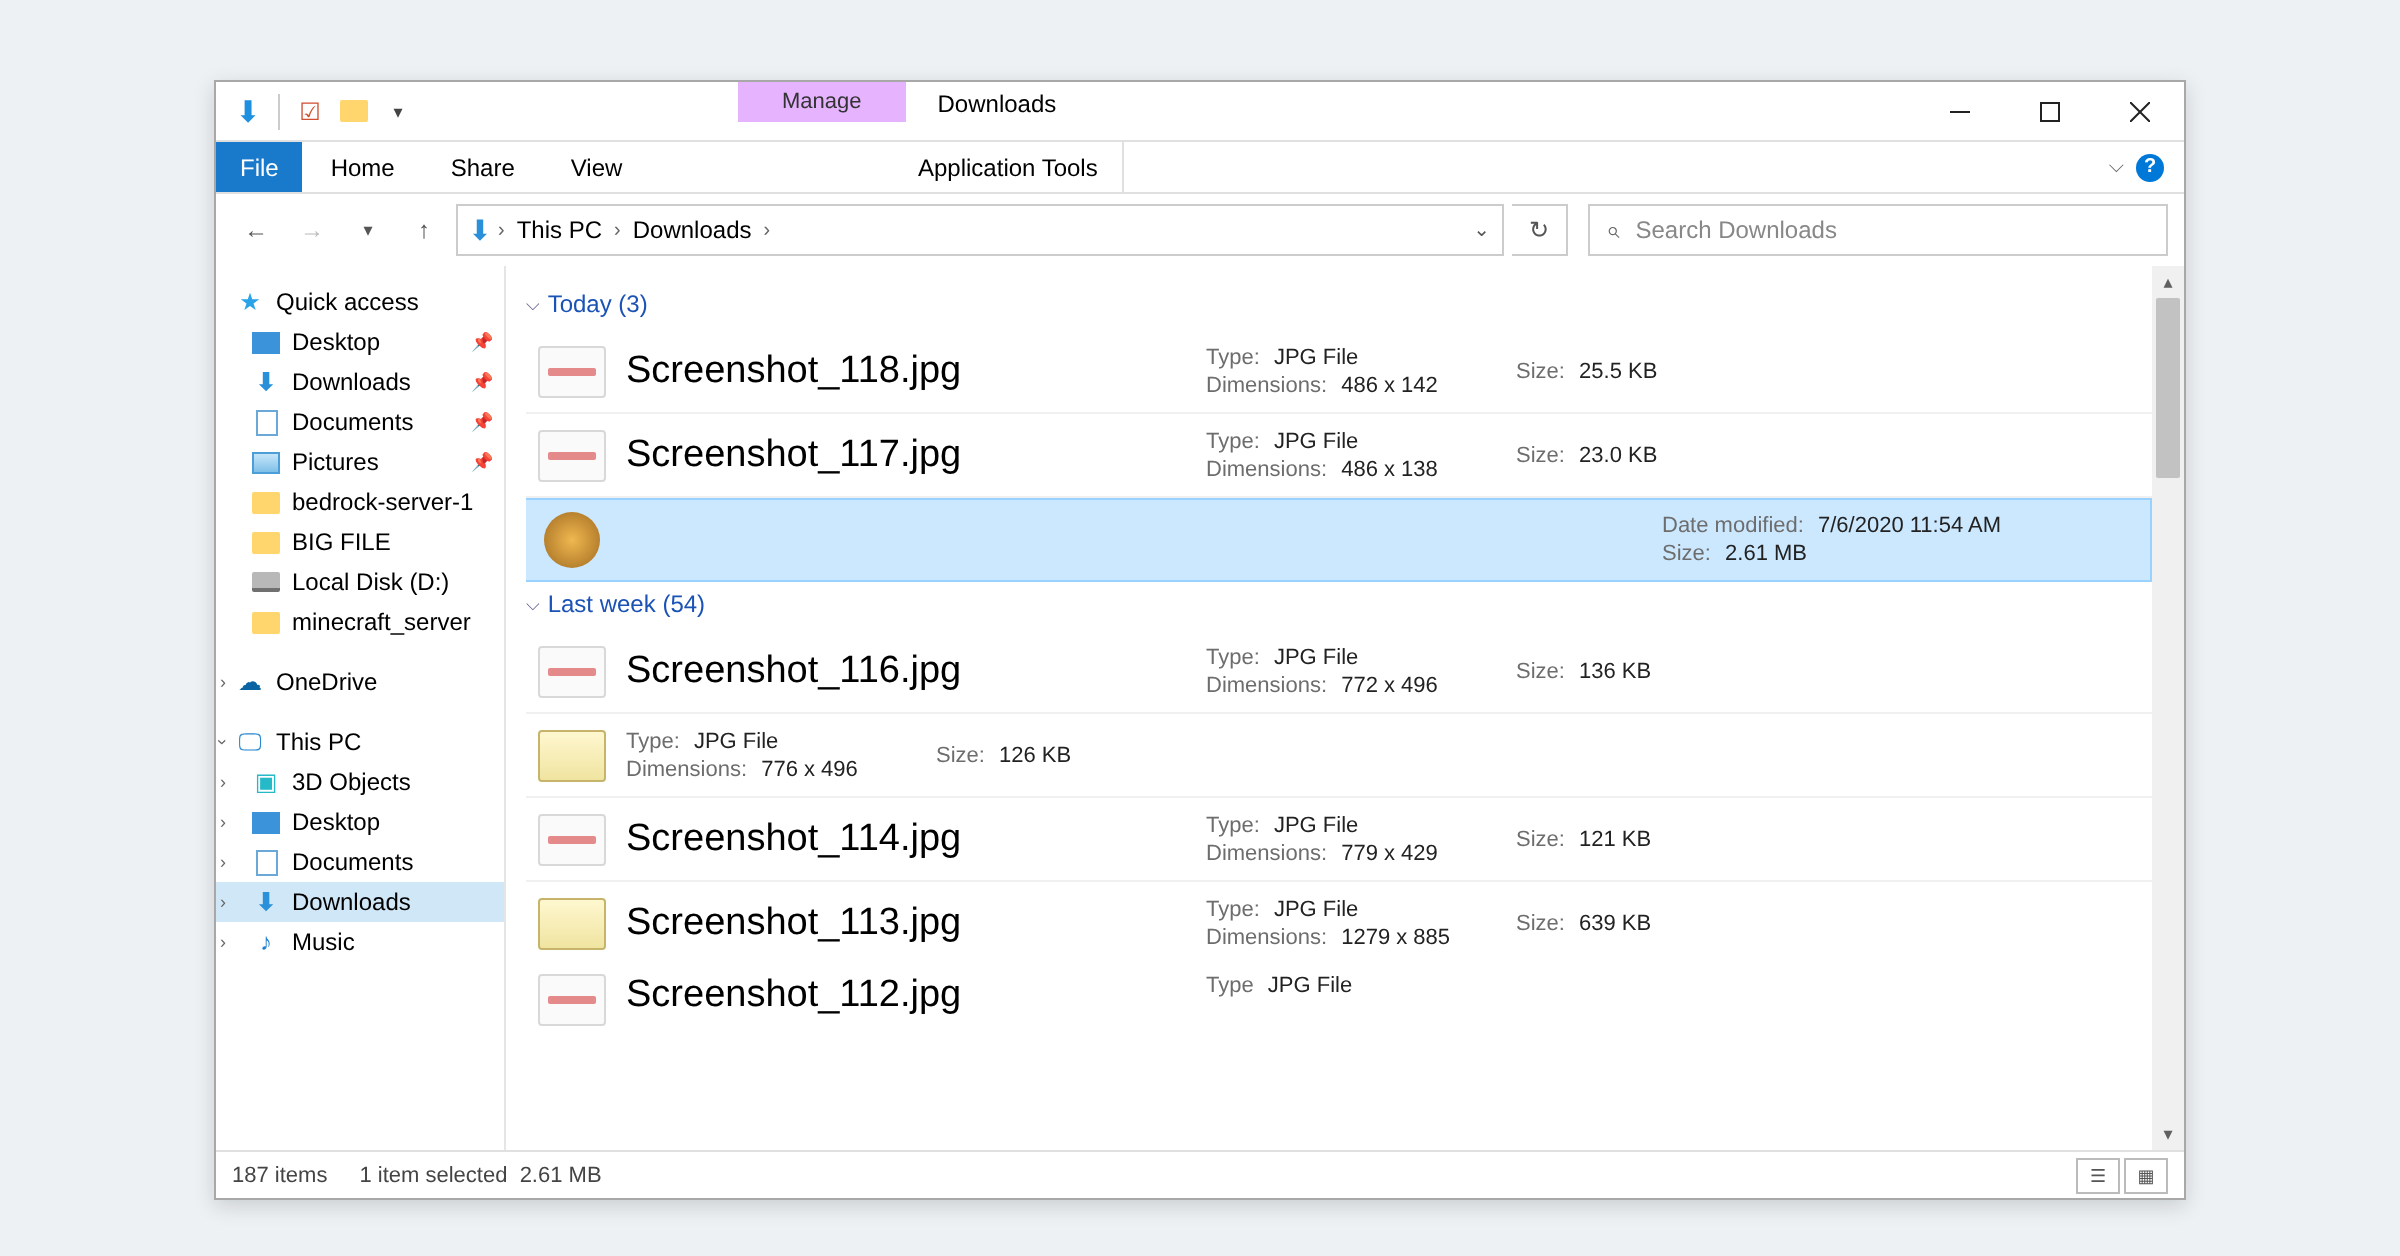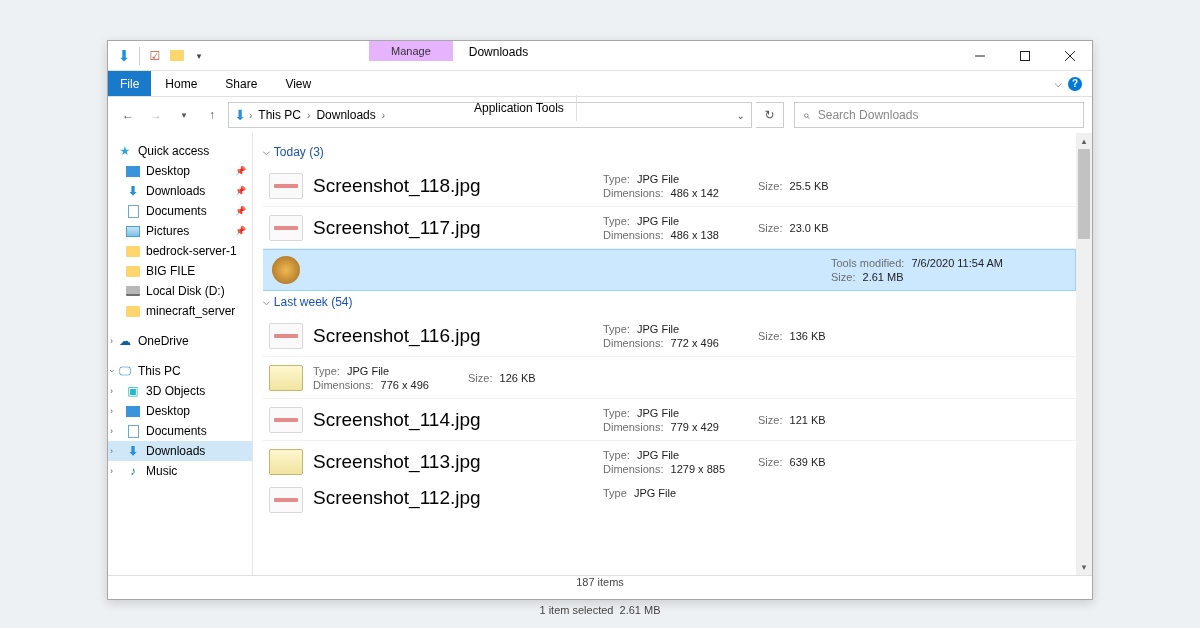--- a/index.html
+++ b/index.html
@@ -39,21 +39,21 @@
   .tb-ctx { background: #e6b3ff; font-size: 11px; padding: 4px 22px; color: #333; }
   .tb-title { padding: 4px 16px; font-size: 12px; }
   .tb-spacer { flex: 1; }
   .tb-wbuttons { display: flex; align-items: stretch; }
   .wbtn { width: 45px; display: flex; align-items: center; justify-content: center; font-family: Arial; color:#222;}
   .wbtn svg { width: 10px; height: 10px; }
 
   .menubar { height: 26px; background:#fff; border-bottom:1px solid #e0e0e0; display:flex; align-items: stretch; position:relative;}
   .menu-item { padding: 0 14px; display:flex; align-items:center; font-size:12px; }
   .menu-file { background:#1979ca; color:#fff; padding: 0 12px; }
-  .ctx-sub { position:absolute; left:354px; height:26px; display:flex; align-items:center; padding:0 12px; font-size:12px; border-right:1px solid #e0e0e0;margin-top:24px;}
+  .ctx-sub { position:absolute; left:339px; height:26px; display:flex; align-items:center; padding:0 12px; font-size:12px; border-right:1px solid #e0e0e0;}
   .menu-help { margin-left:auto; display:flex; align-items:center; gap:6px; padding-right:10px;}
   .help-circle { width:14px; height:14px; border-radius:50%; background:#0078d7; color:#fff; font-size:10px; font-weight:bold; display:inline-flex; align-items:center; justify-content:center;}
 
   .addrbar { height: 36px; display:flex; align-items:center; padding: 4px 8px; gap:4px; }
   .nav-btn { width: 24px; height:24px; display:inline-flex; align-items:center; justify-content:center; color:#555;}
   .addr-box { flex: 1; height: 26px; border: 1px solid #ccc; display:flex; align-items:center; padding: 0 4px; }
   .crumb { padding: 0 4px; font-size:12px; }
   .crumb-arrow { color:#666; font-size:10px; padding:0 2px;}
   .addr-right { margin-left:auto; display:flex; align-items:center; gap:6px; padding-right:2px; color:#555;}
   .refresh-box { width:28px; height:26px; border:1px solid #ccc; border-left:none; display:inline-flex; align-items:center;justify-content:center; color:#555;}
@@ -94,21 +94,21 @@
   .thumb.previewwin { border:1px solid #c5b46a; background:linear-gradient(#fff7d0,#f0e4a0);}
   .name-col { width:290px; display:flex; flex-direction:column; justify-content:center;}
   .fname { font-size:19px; }
   .ftype-inline { font-size:11px; color:#555;}
   .meta { font-size:11px; color:#222; display:flex; flex-direction:column; gap:2px;}
   .meta .lbl { color:#6d6d6d; margin-right:4px;}
   .col-type { width:155px;}
   .col-size { width:120px;}
   .col-date { width:230px;}
 
-  .statusbar { height:24px; border-top:1px solid #e0e0e0; display:flex; align-items:center; padding:0 8px; font-size:11px; color:#444; gap:16px;flex-direction:column;}
+  .statusbar { height:24px; border-top:1px solid #e0e0e0; display:flex; align-items:center; padding:0 8px; font-size:11px; color:#444; gap:16px;}
   .statusbar .sp { flex:1;}
   .view-icons { display:flex; gap:2px;}
   .vicon { width:22px; height:18px; border:1px solid #bbb; display:inline-flex; align-items:center; justify-content:center; font-size:9px; color:#555;}
 
   .scrollbar-v { width:16px; background:#f0f0f0; display:flex; flex-direction:column;}
   .sb-arrow { height:16px; display:flex; align-items:center; justify-content:center; color:#606060; font-size:9px;}
   .sb-track { flex:1; position:relative;}
   .sb-thumb { position:absolute; left:2px; right:2px; top:0; height:90px; background:#c2c2c2; border-radius:1px;}
 </style>
 </head>
@@ -324,21 +324,21 @@
             <div><span class="lbl">Dimensions:</span> 486 x 138</div>
           </div>
           <div class="meta col-size">
             <div><span class="lbl">Size:</span> 23.0 KB</div>
           </div>
         </div>
         <div class="file-row sel">
           <span class="thumb exe"></span>
           <div style="flex: 1 1 0%;"></div>
           <div class="meta col-date">
-            <div><span class="lbl">Tools modified:</span> 7/6/2020 11:54 AM</div>
+            <div><span class="lbl">Date modified:</span> 7/6/2020 11:54 AM</div>
             <div><span class="lbl">Size:</span> 2.61 MB</div>
           </div>
         </div>
         <div class="grp-header">
           <span class="ghc">⌵</span> 
           <span>Last week (54)</span>
         </div>
         <div class="file-row">
           <span class="thumb ">
             <span class="bar"></span>

